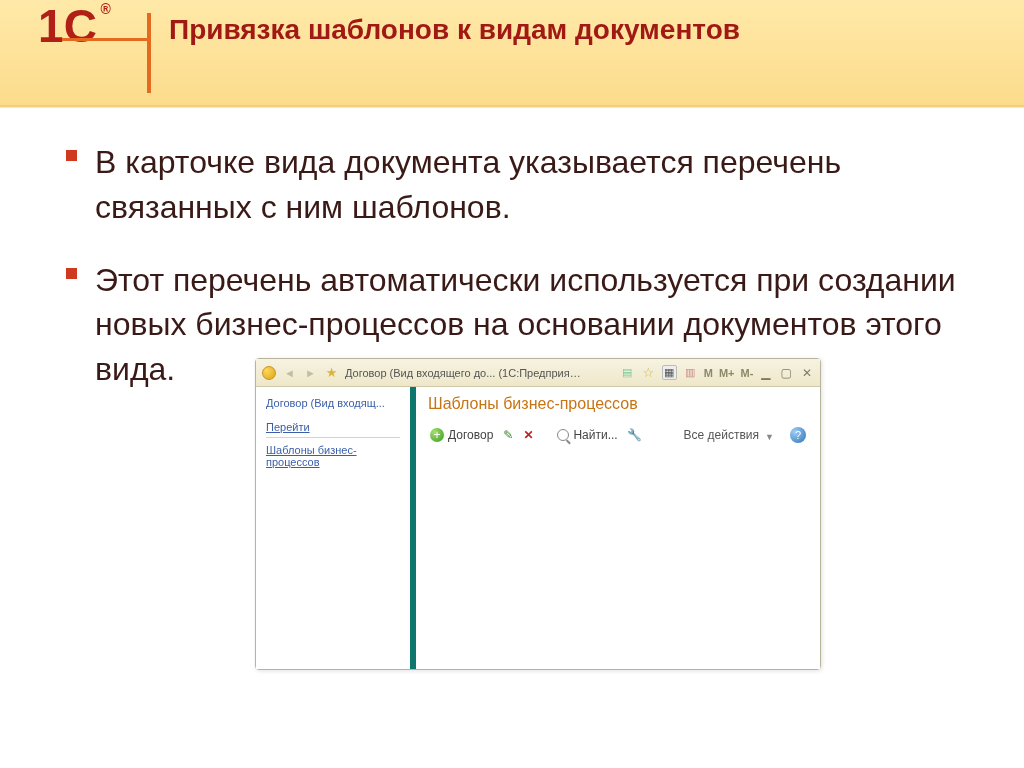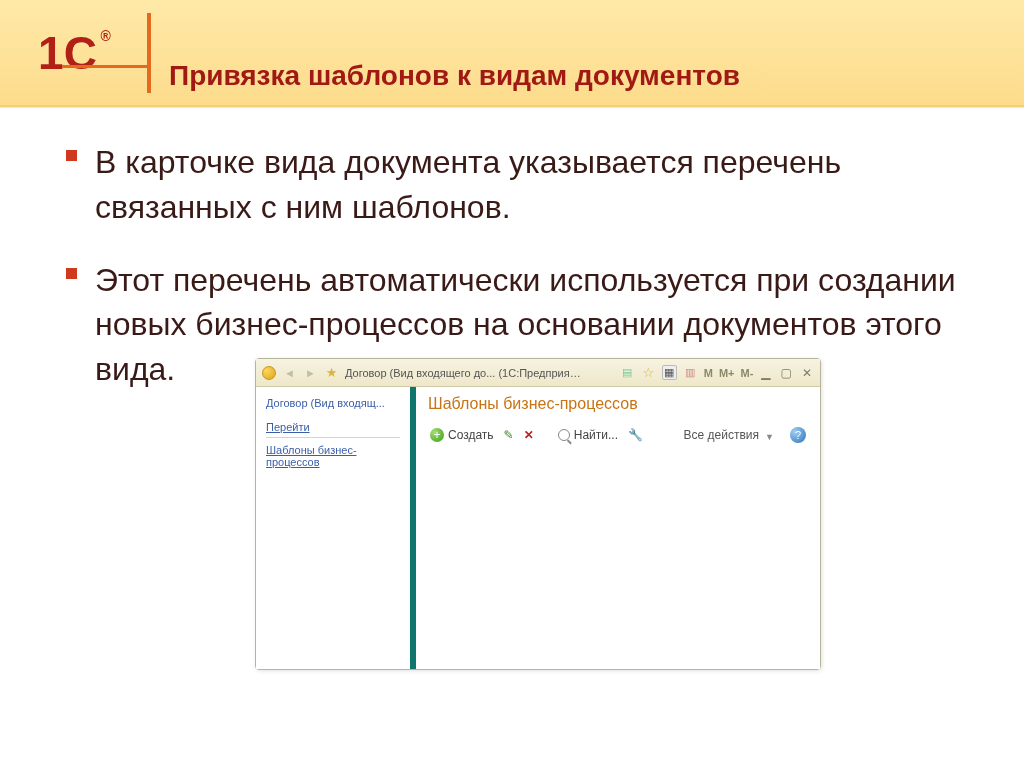--- a/index.html
+++ b/index.html
@@ -9,30 +9,30 @@
     background: linear-gradient(to bottom, #fbe9b7 0%, #fbe9b7 14%, #ffffff 14%, #ffffff 100%);
     position: relative;
   }
   .header-band {
     position: absolute; top: 0; left: 0; right: 0; height: 107px;
     background: linear-gradient(to bottom, #ffe9a8 0%, #fcdc8c 100%);
     display: flex; align-items: center;
     border-bottom: 2px solid #f0d178;
   }
   .logo-area {
-    width: 135px; height: 107px; display: flex; align-items: center; justify-content: center;
+    width: 135px; height: 107px; display: flex; align-items: flex-start; justify-content: center;
   }
   .logo-1c { color: #b11f17; font-weight: 700; font-size: 46px; position: relative; }
   .logo-1c .reg { font-size: 14px; position: absolute; top: 2px; right: -14px; }
   .logo-underline {
     position: absolute; bottom: 12px; left: 24px; width: 86px; height: 3px; background: #e46a1f;
   }
   .title-area {
     border-left: 4px solid #e46a1f;
-    padding-left: 18px; height: 80px; display: flex; align-items: flex-end;
+    padding-left: 18px; height: 80px; display: flex; align-items: flex-start;
     margin-left: 12px;
   }
   .title-text {
     color: #a11914; font-weight: 700; font-size: 28px; line-height: 1.2;
     max-width: 650px;
   }
   .body-area {
     position: absolute; top: 140px; left: 66px; right: 60px;
   }
   .bullet-line {
@@ -153,21 +153,21 @@
         <div class="lp-group">Перейти</div>
         <div class="lp-item">Шаблоны бизнес-процессов</div>
       </div>
 
       <div class="right-panel">
         <div class="rp-title">Шаблоны бизнес-процессов</div>
 
         <div class="toolbar">
           <span class="tool-btn">
             <span class="tool-ico ico-create">+</span>
-            <span>Создать</span>
+            <span>Договор</span>
           </span>
           <span class="tool-btn">
             <span class="ico-edit">✎</span>
           </span>
           <span class="tool-btn">
             <span class="ico-del">✕</span>
           </span>
           <span style="width:4px;"></span>
           <span class="tool-btn">
             <span class="ico-find"></span>

